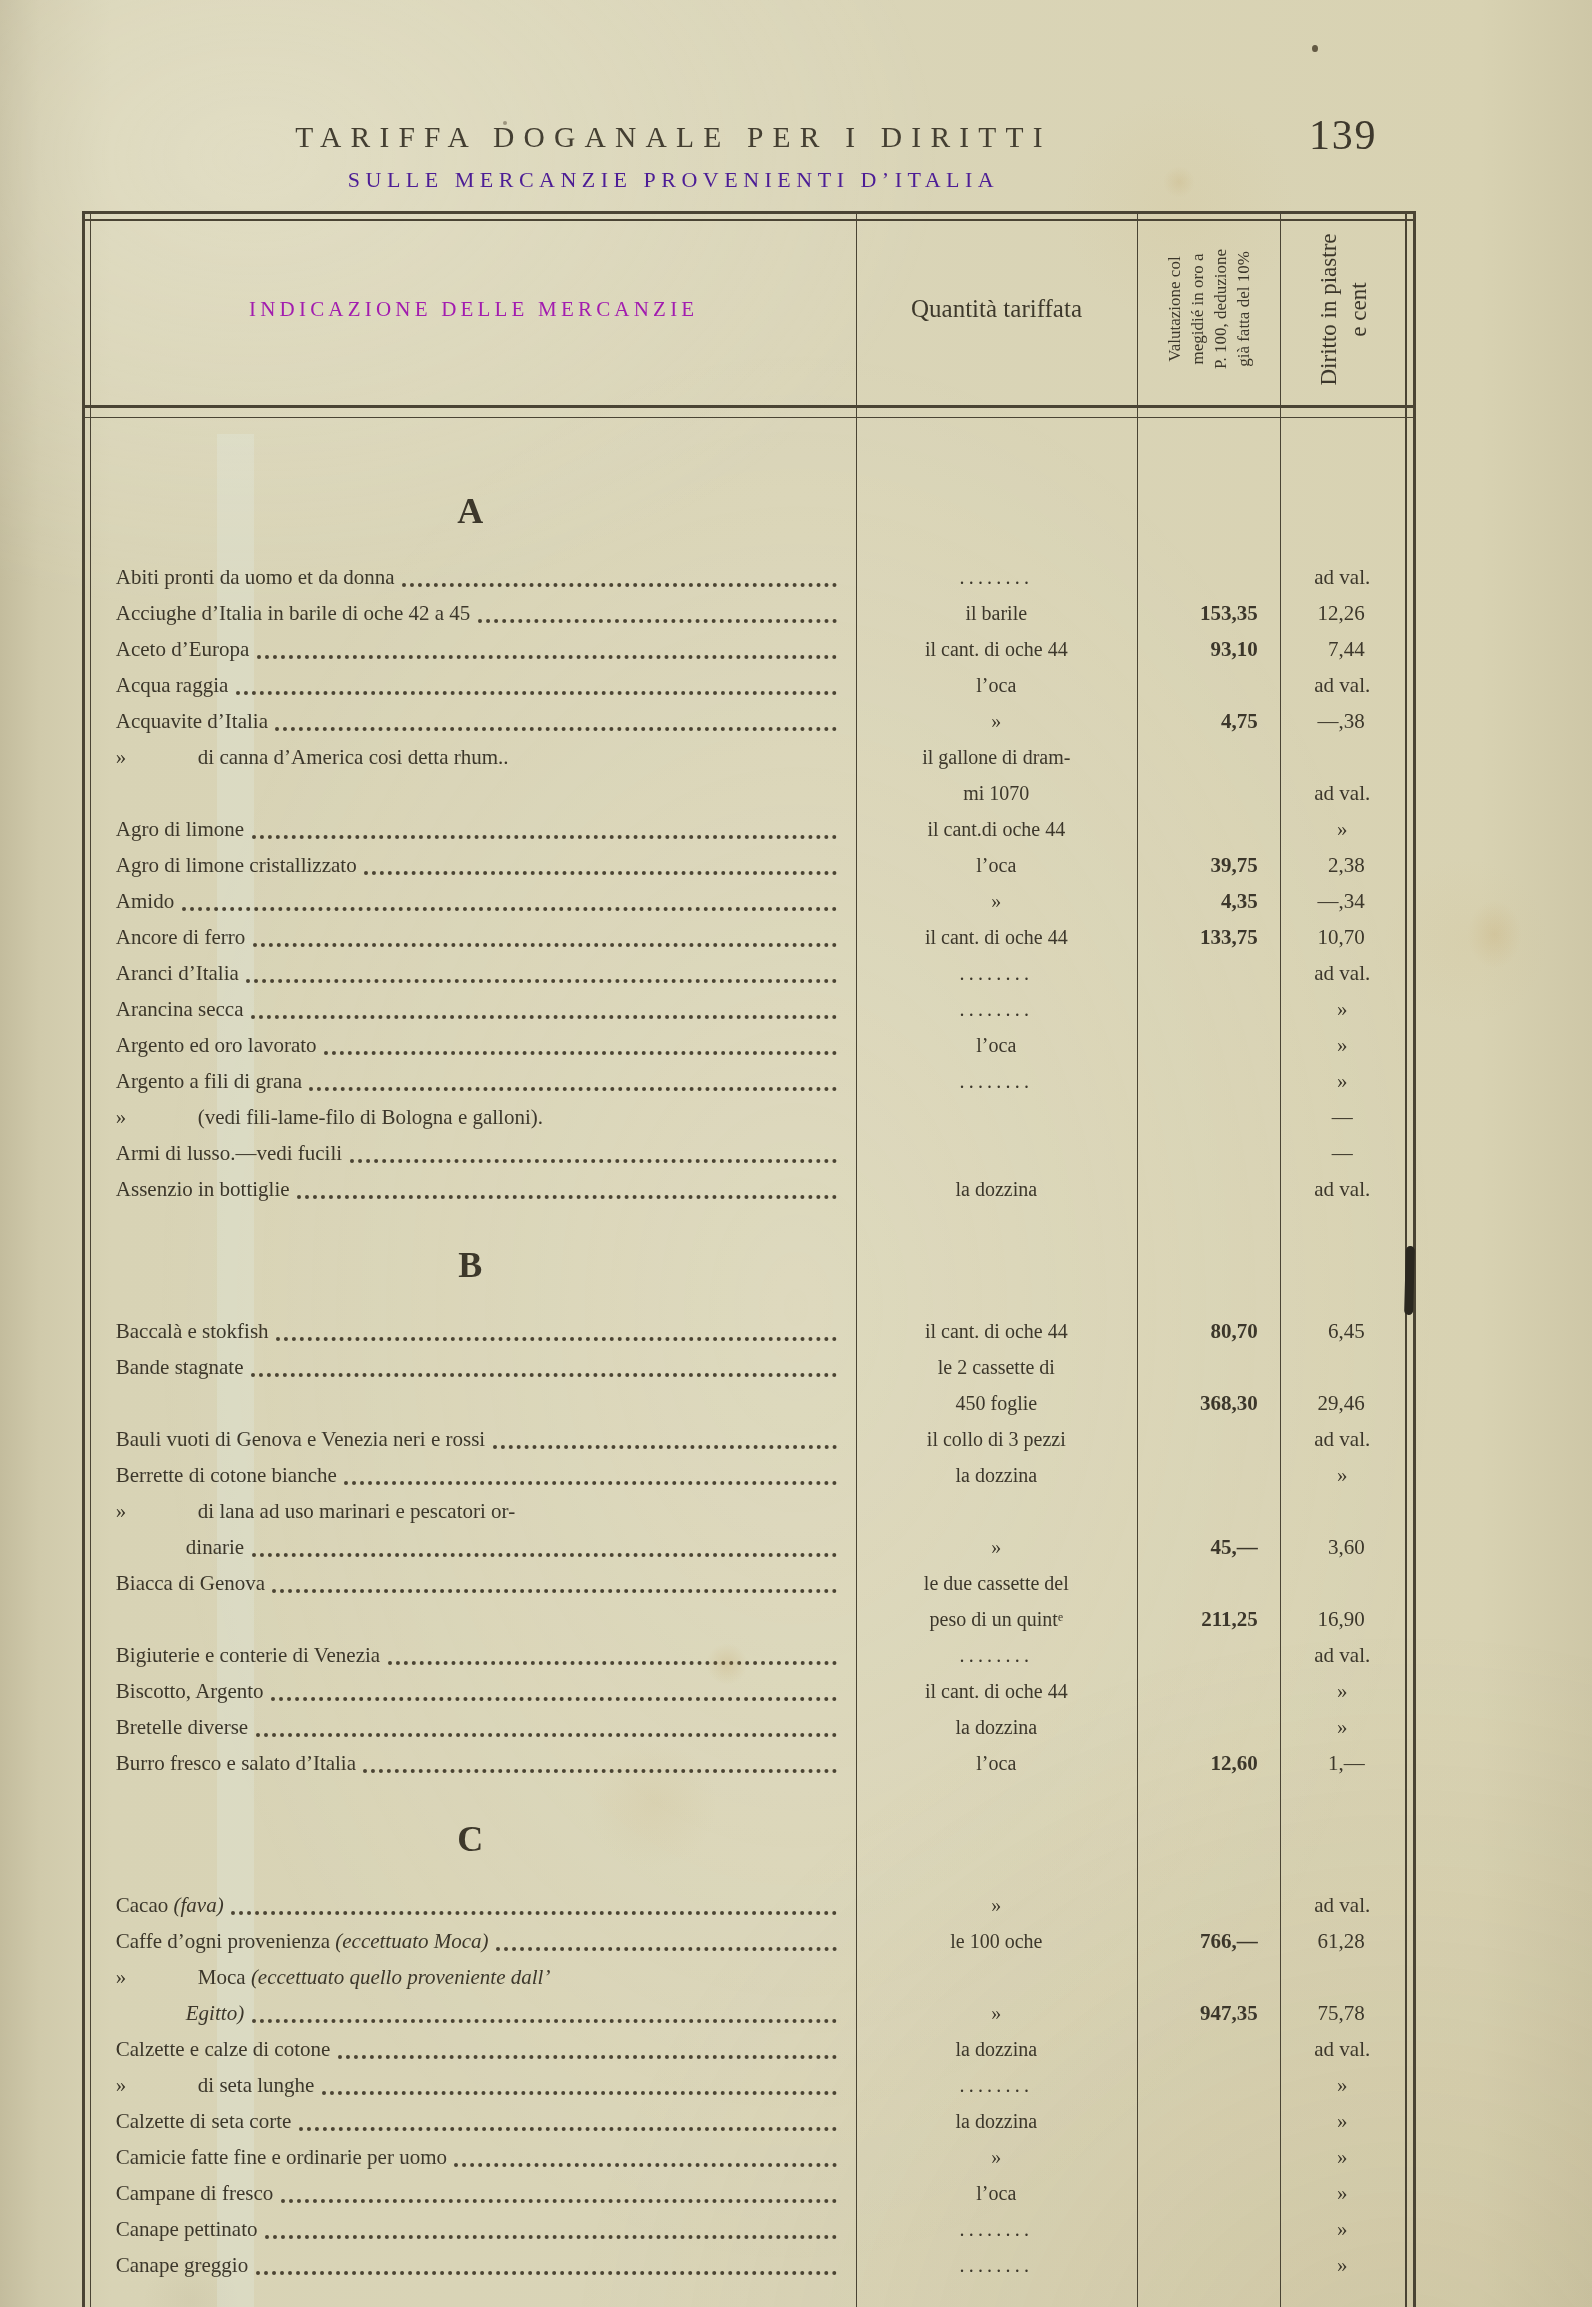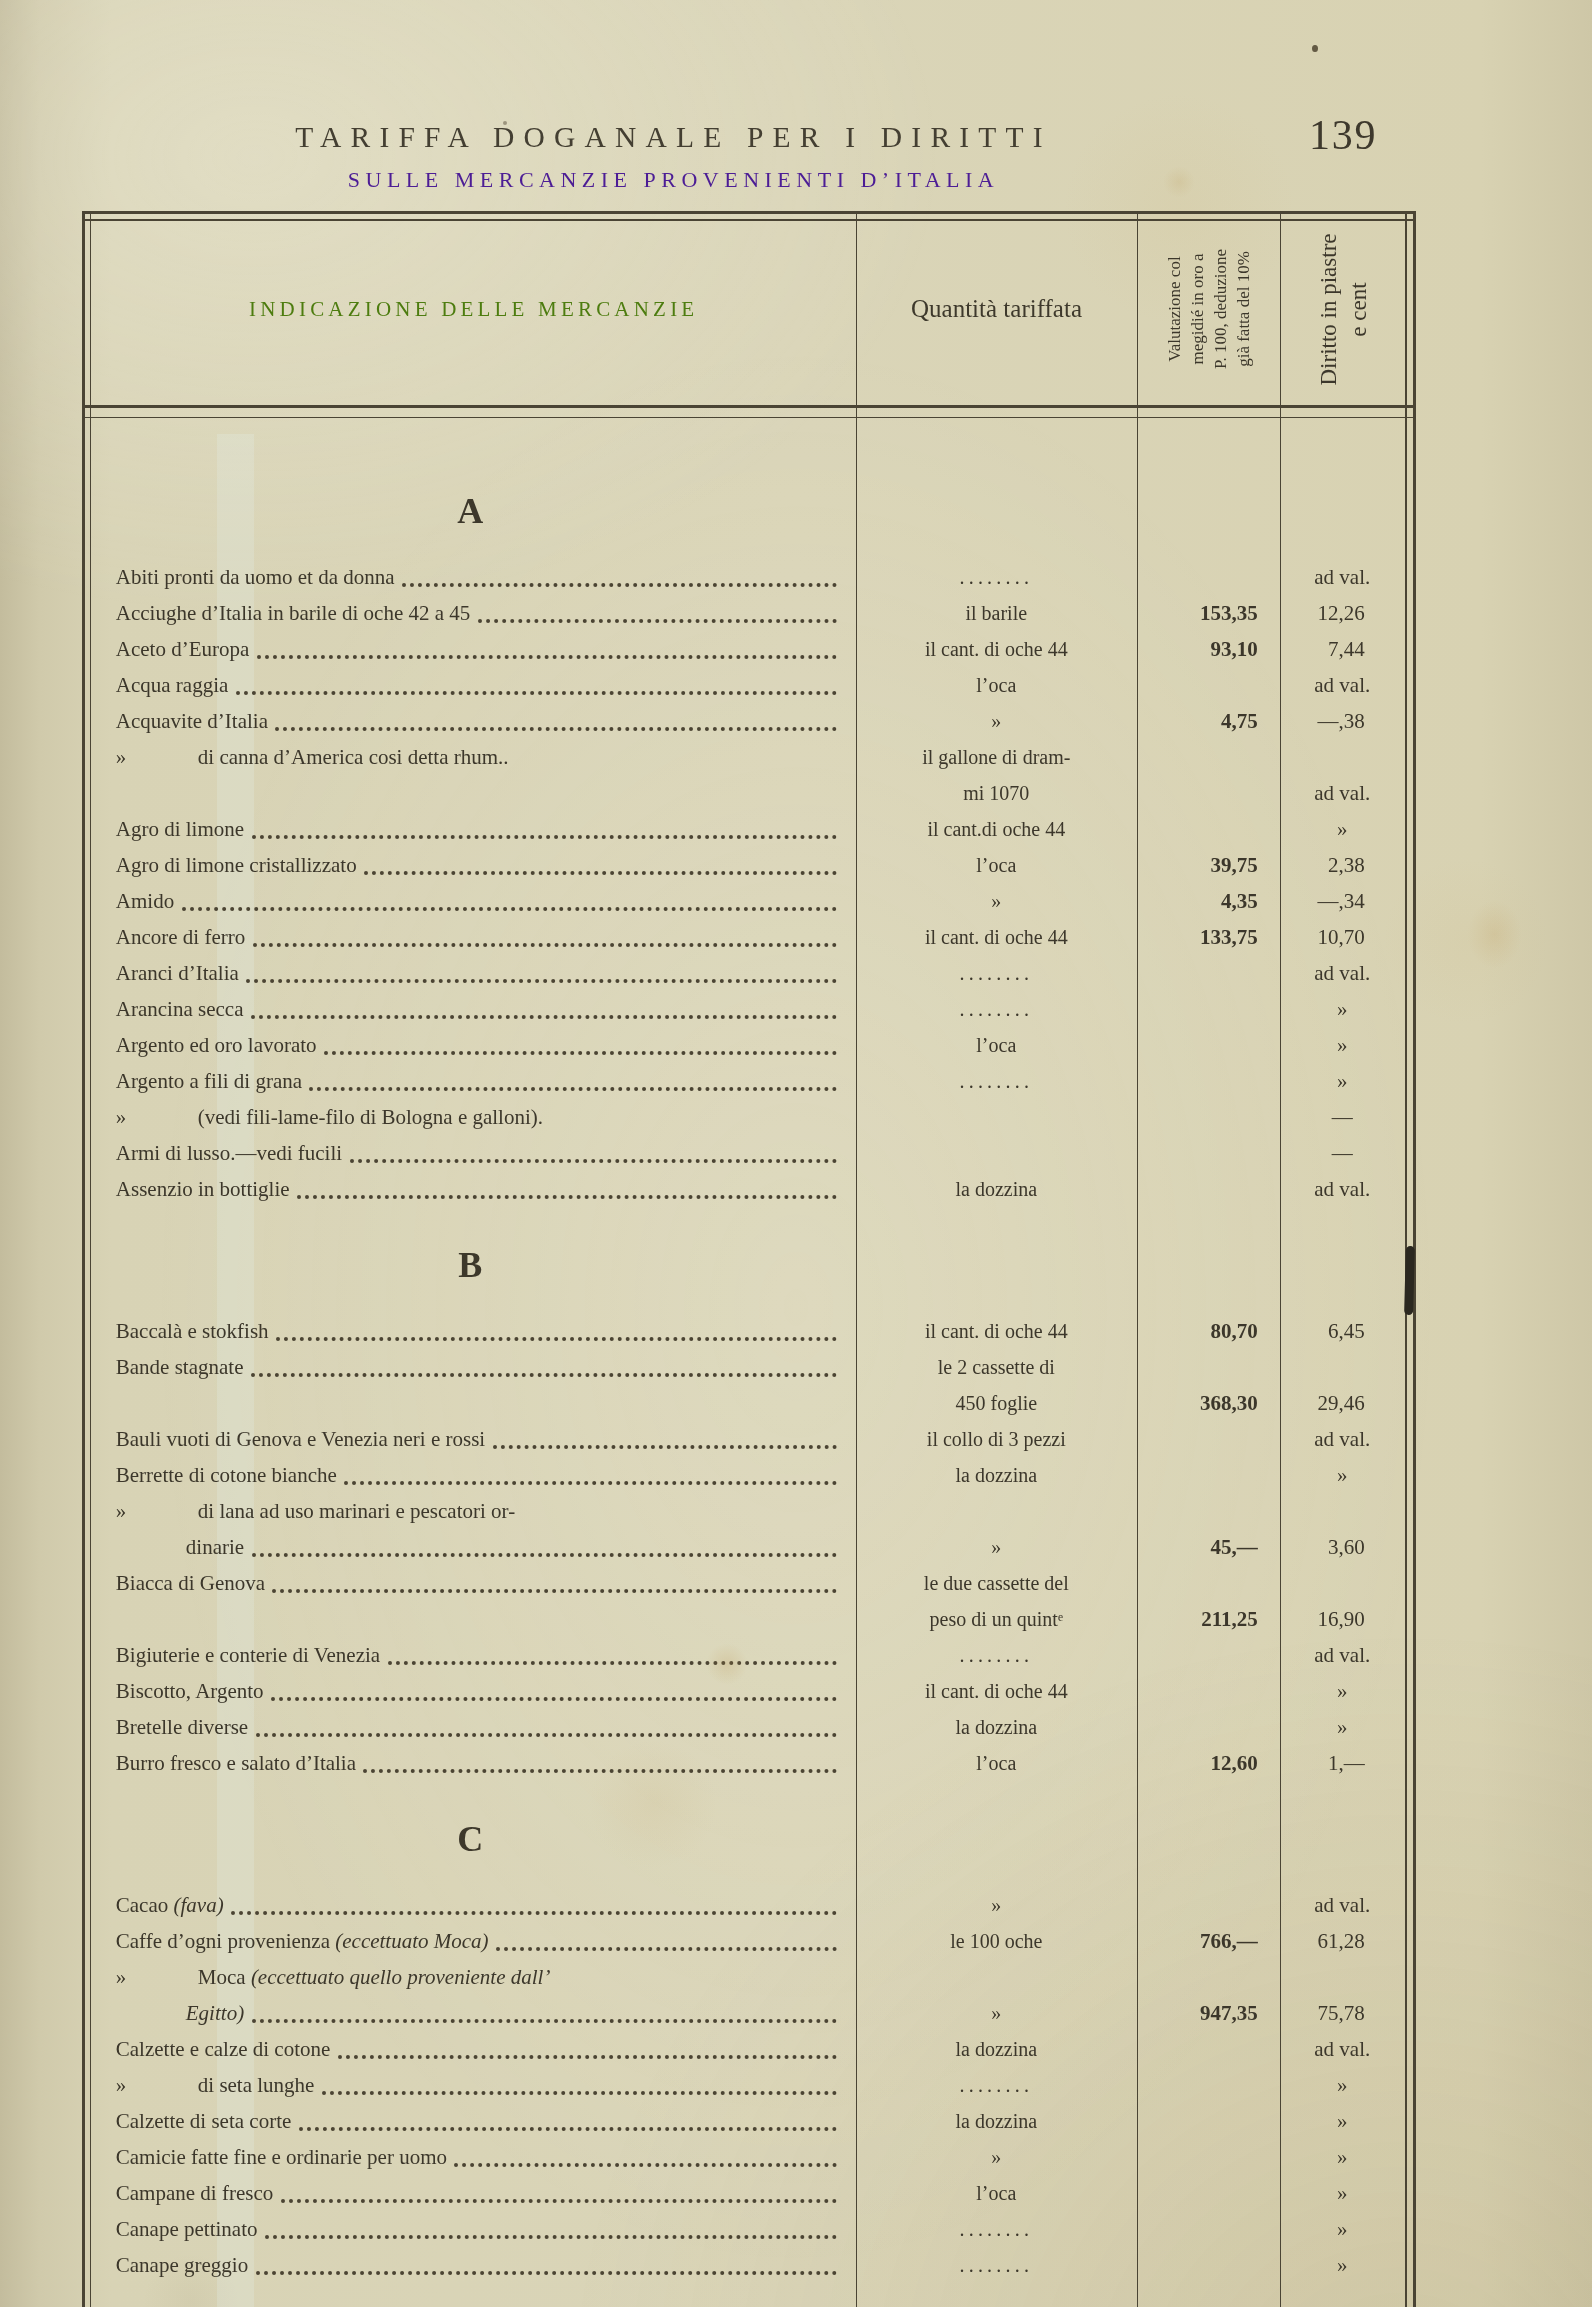--- a/index.html
+++ b/index.html
@@ -47,21 +47,21 @@
   .div-c1 { left:774px; }
   .div-c2 { left:1055px; }
   .div-c3 { left:1198px; }
 
   
   .hcell { position:absolute; top:2.8px; height:191px; display:flex; align-items:center; justify-content:center; }
   .h-c1 { left:9.2px;   width:765px; }
   .h-c2 { left:774px; width:281px; }
   .h-c3 { left:1055px; width:143px; }
   .h-c4 { left:1198px; width:126px; }
-  .h-c1 .t { font-size:21px; letter-spacing:4.2px; color:#4d7c0f; }
+  .h-c1 .t { font-size:21px; letter-spacing:4.2px; color:#a21caf; }
   .h-c2 .t { font-size:25px; color:#3e392c;font-family:Liberation Serif, serif; }
   .rot { transform:rotate(-90deg); transform-origin:center; text-align:center; white-space:nowrap; }
   .h-c3 .rot { font-size:17px; line-height:23px; width:203px; }
   .h-c4 .rot { font-size:23px; line-height:29.5px; width:203px; }
 
   
   .tbody { position:absolute; left:2.8px; top:209px; width:1321px; }
   .section-letter { width:771px; text-align:center; font-size:36px; font-weight:bold;
     color:#3d382b; height:51px; line-height:51px; margin:33px 0 22px; }
   .section-letter:first-child { margin-top:66px; }

